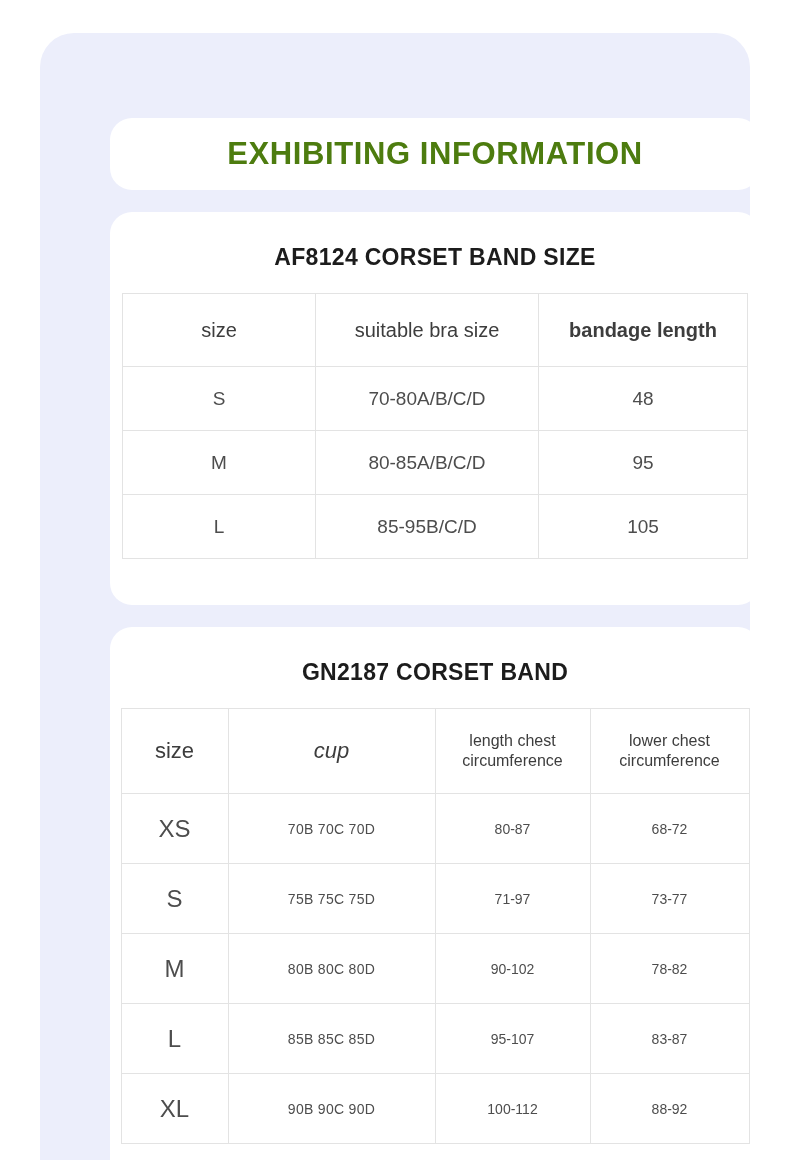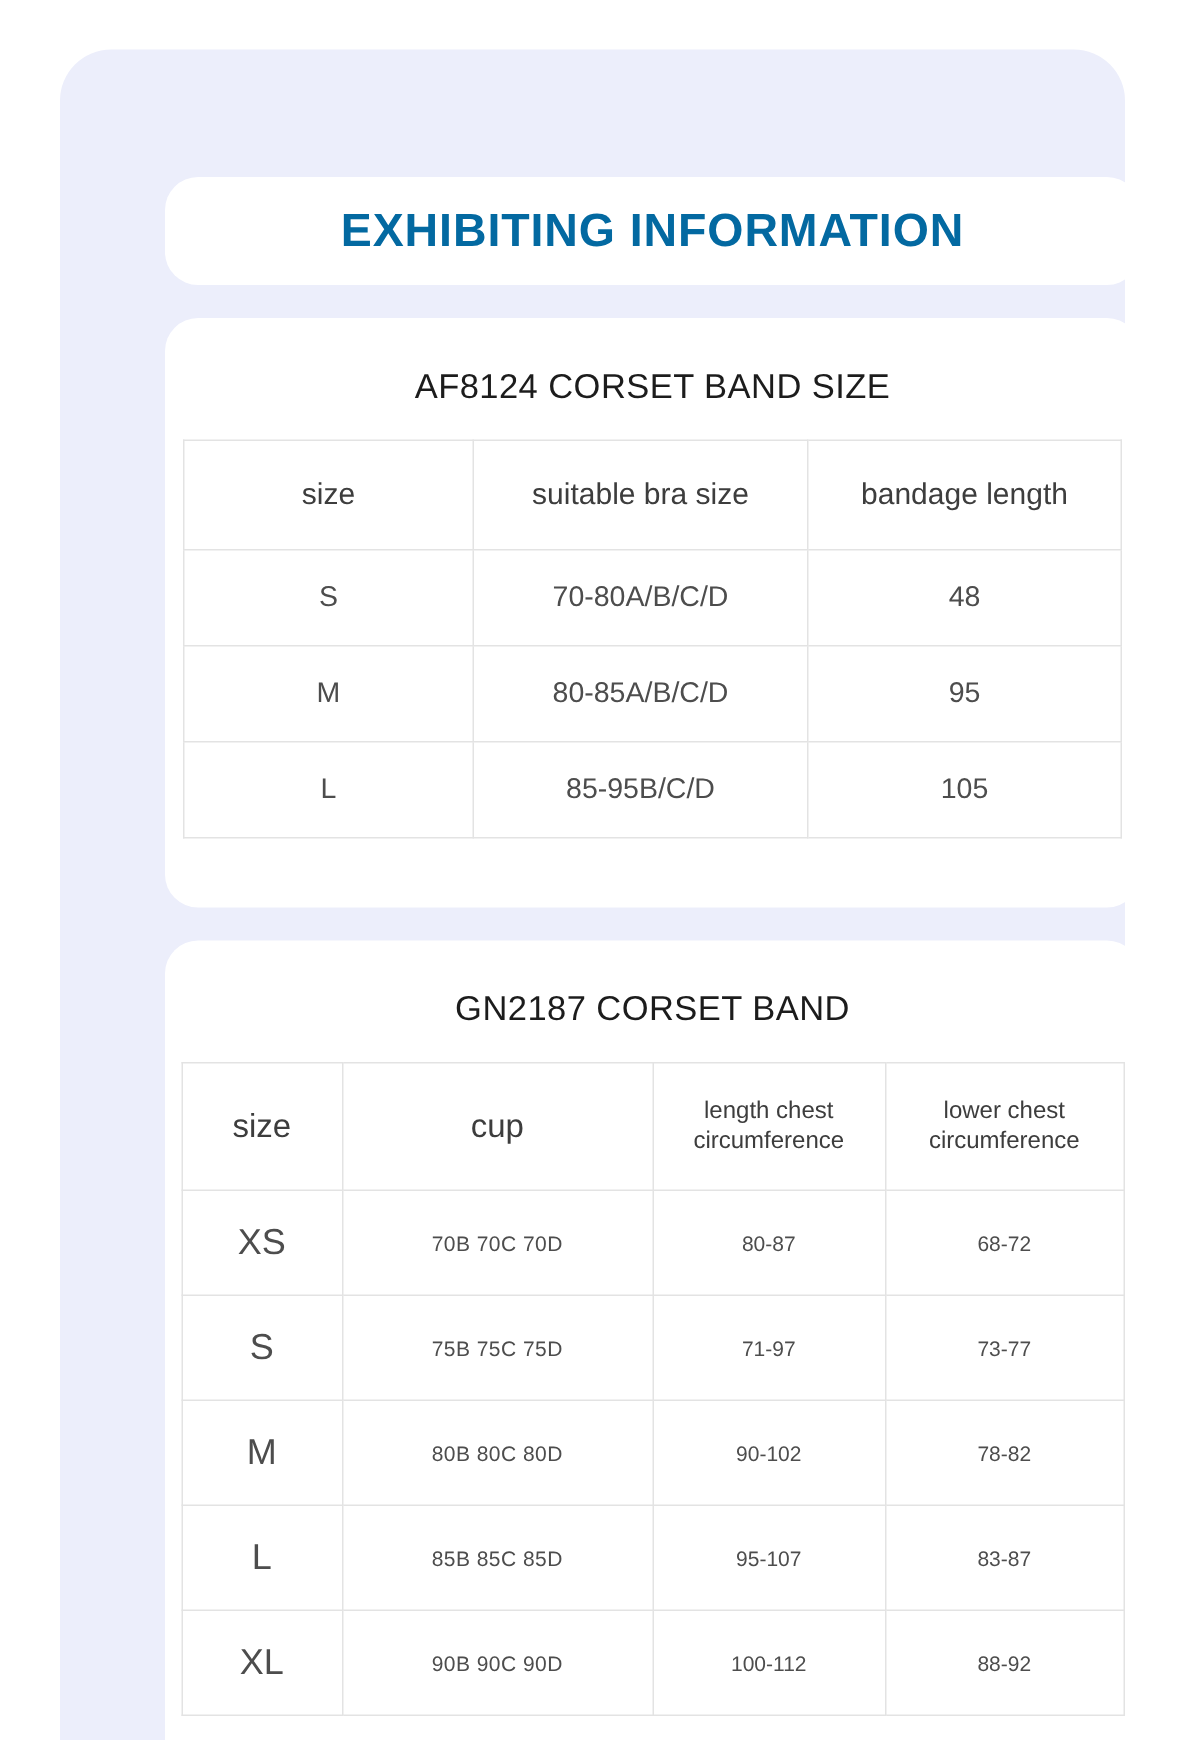--- a/index.html
+++ b/index.html
@@ -46,30 +46,30 @@
     height: 72px;
     display: flex;
     align-items: center;
     justify-content: center;
     border-radius: 22px;
   }
   .main-heading {
     font-size: 31px;
     font-weight: bold;
     letter-spacing: 0.6px;
-    color: #0369a1;
+    color: #4d7c0f;
     text-align: center;
   }
   .card-block {
     margin-top: 22px;
     padding: 26px 0 30px 0;
   }
   .section-title {
     font-size: 23px;
-    font-weight: normal;
+    font-weight: bold;
     color: #1c1c1c;
     text-align: center;
     letter-spacing: 0.3px;
     margin: 6px 0 22px 0;
   }
   table.size-table {
     border-collapse: collapse;
     margin: 16px auto;
     table-layout: fixed;
   }
@@ -84,37 +84,37 @@
   .t1 {
     width: 616px;
   }
   .t1 td {
     height: 61px;
     font-size: 19px;
     color: #555555;
   }
   .t1 .c0 { width: 190px; }
   .t1 .c1 { width: 220px; }
-  .t1 .c2 { width: 206px; }
+  .t1 .c2 { width: 206px; font-weight: bold; }
   .t1 tr.head td {
     font-size: 20px;
     color: #3d3d3d;
     height: 70px;
   }
   
   .t2 {
     width: 616px;
   }
   .t2 td {
     height: 67px;
     font-size: 15px;
     color: #555555;
   }
   .t2 .h0 { width: 104px; }
-  .t2 .h1 { width: 204px; }
+  .t2 .h1 { width: 204px; font-style: italic; }
   .t2 .h2 { width: 152px; }
   .t2 .h3 { width: 156px; }
   .t2 tr.head td {
     height: 82px;
     color: #3d3d3d;
   }
   .t2 tr.head td.big {
     font-size: 22px;
   }
   .t2 tr.head td.small {

